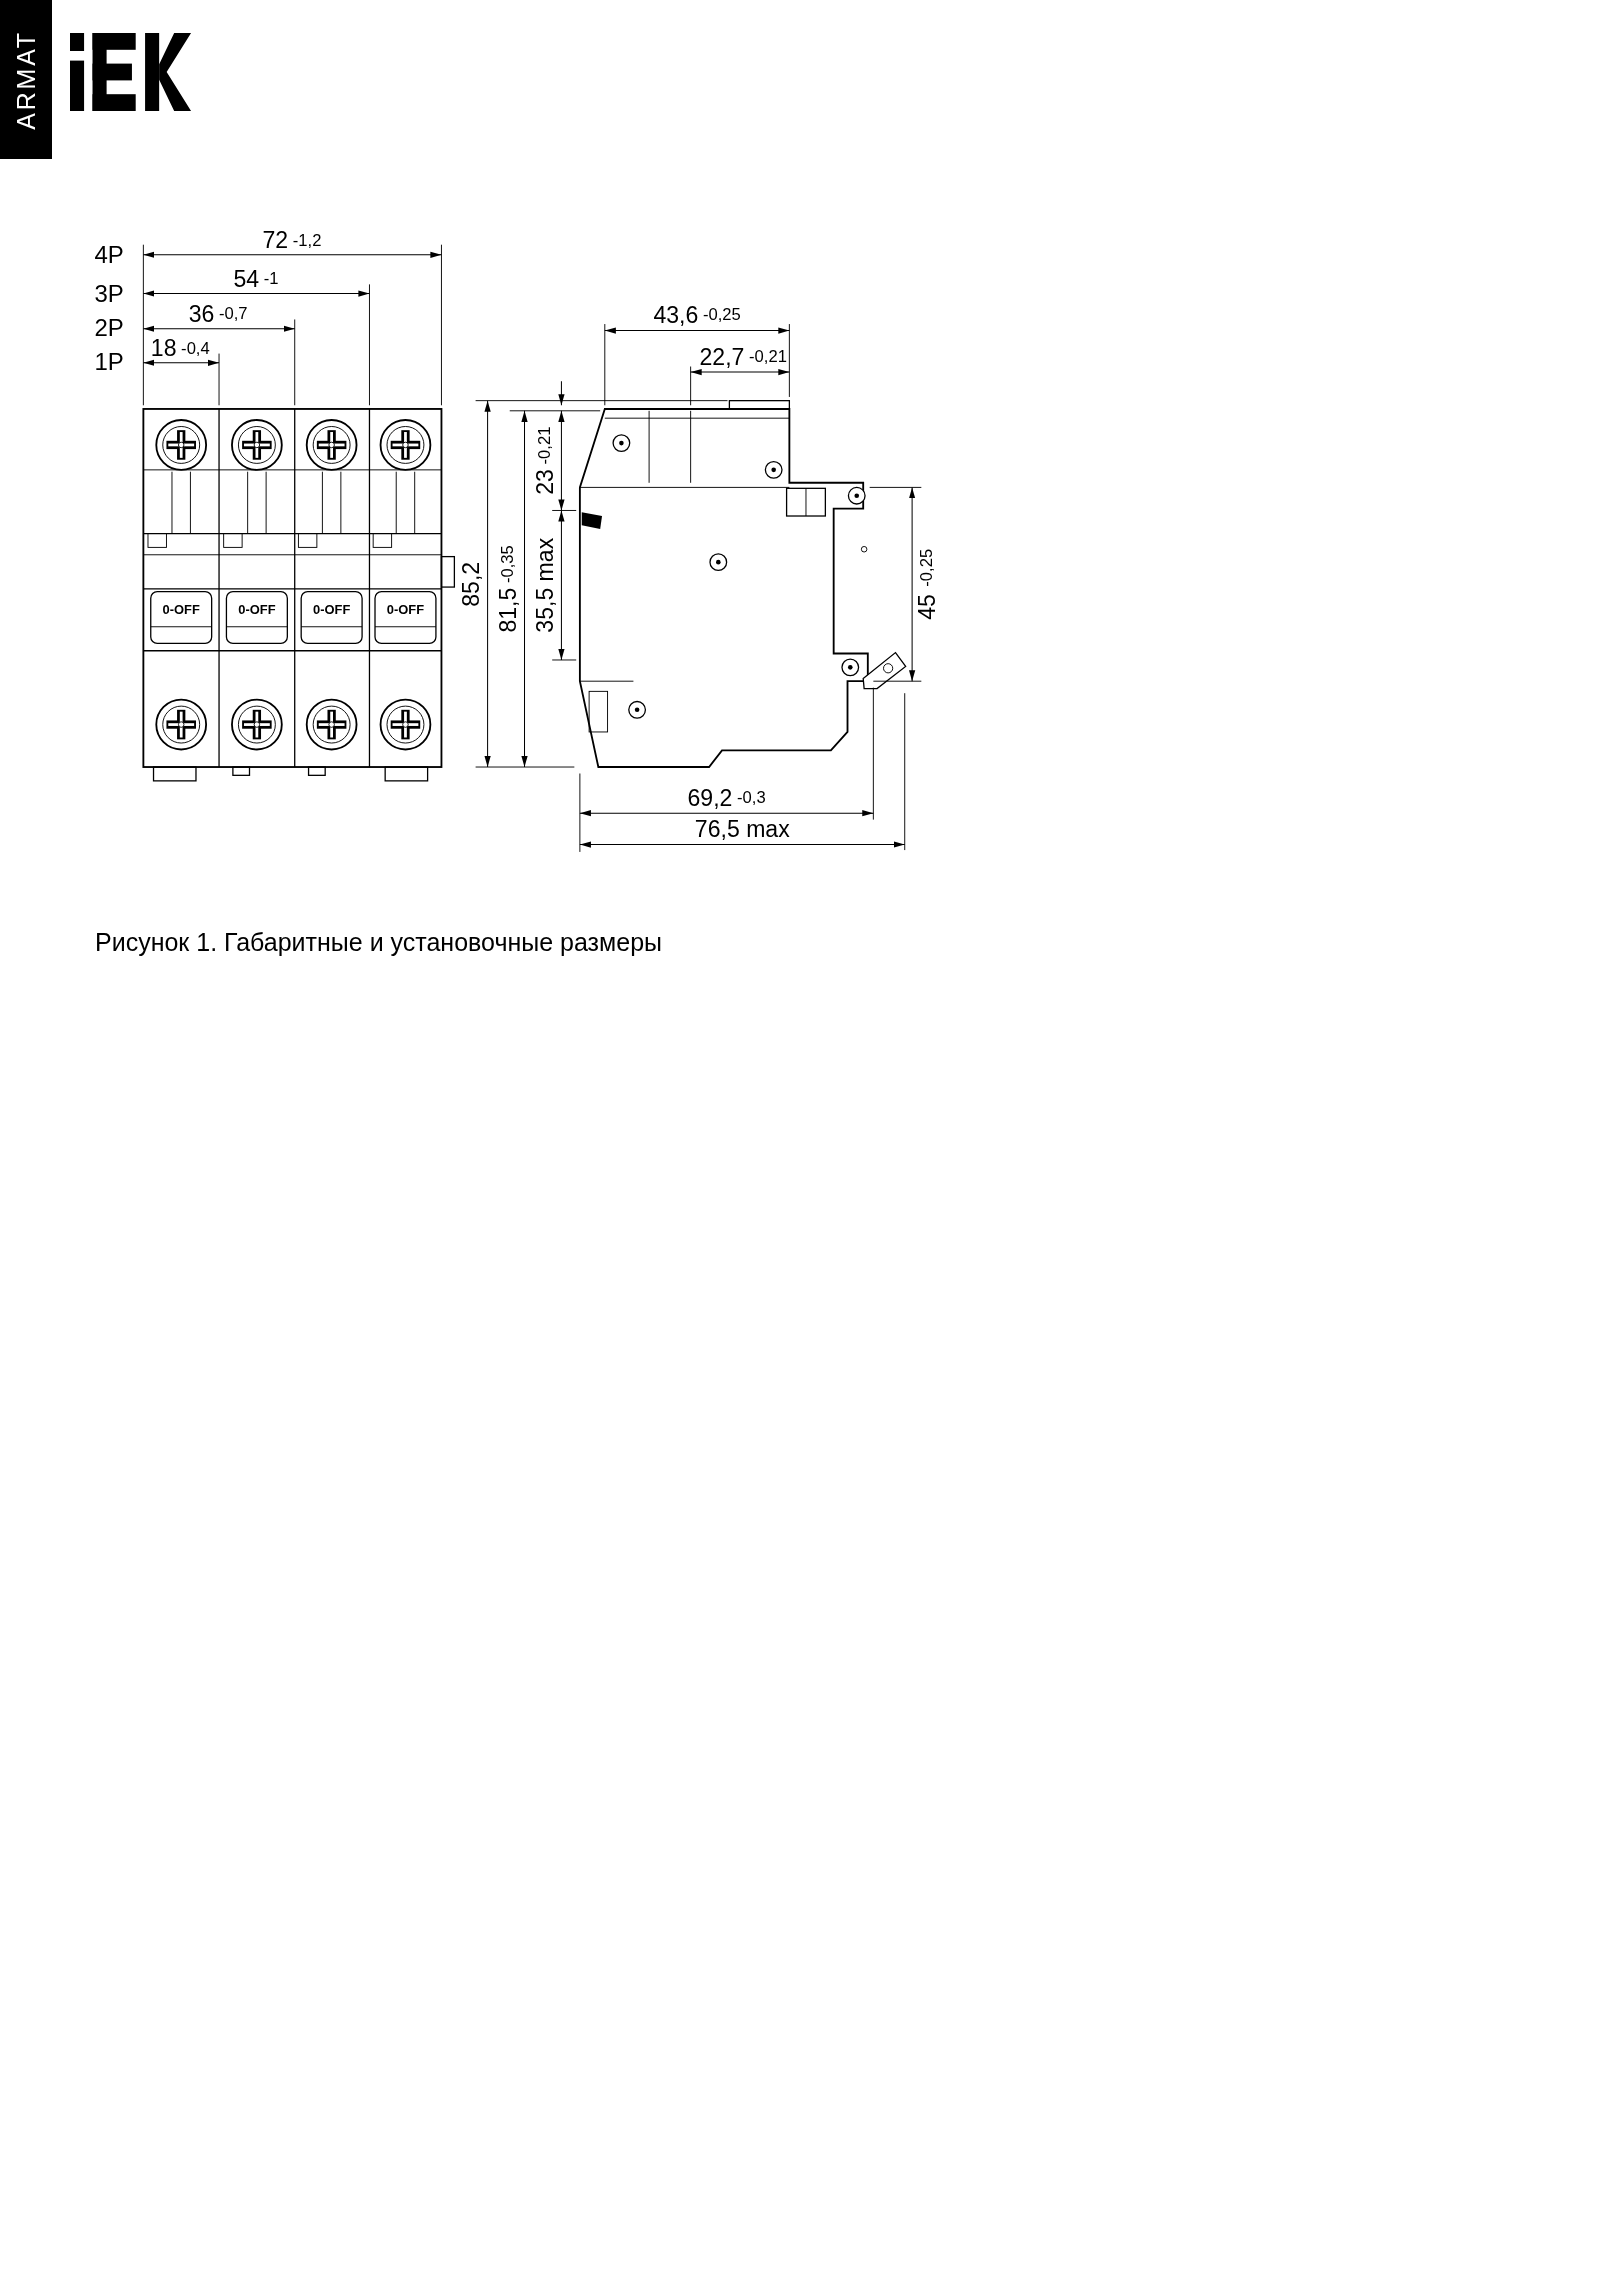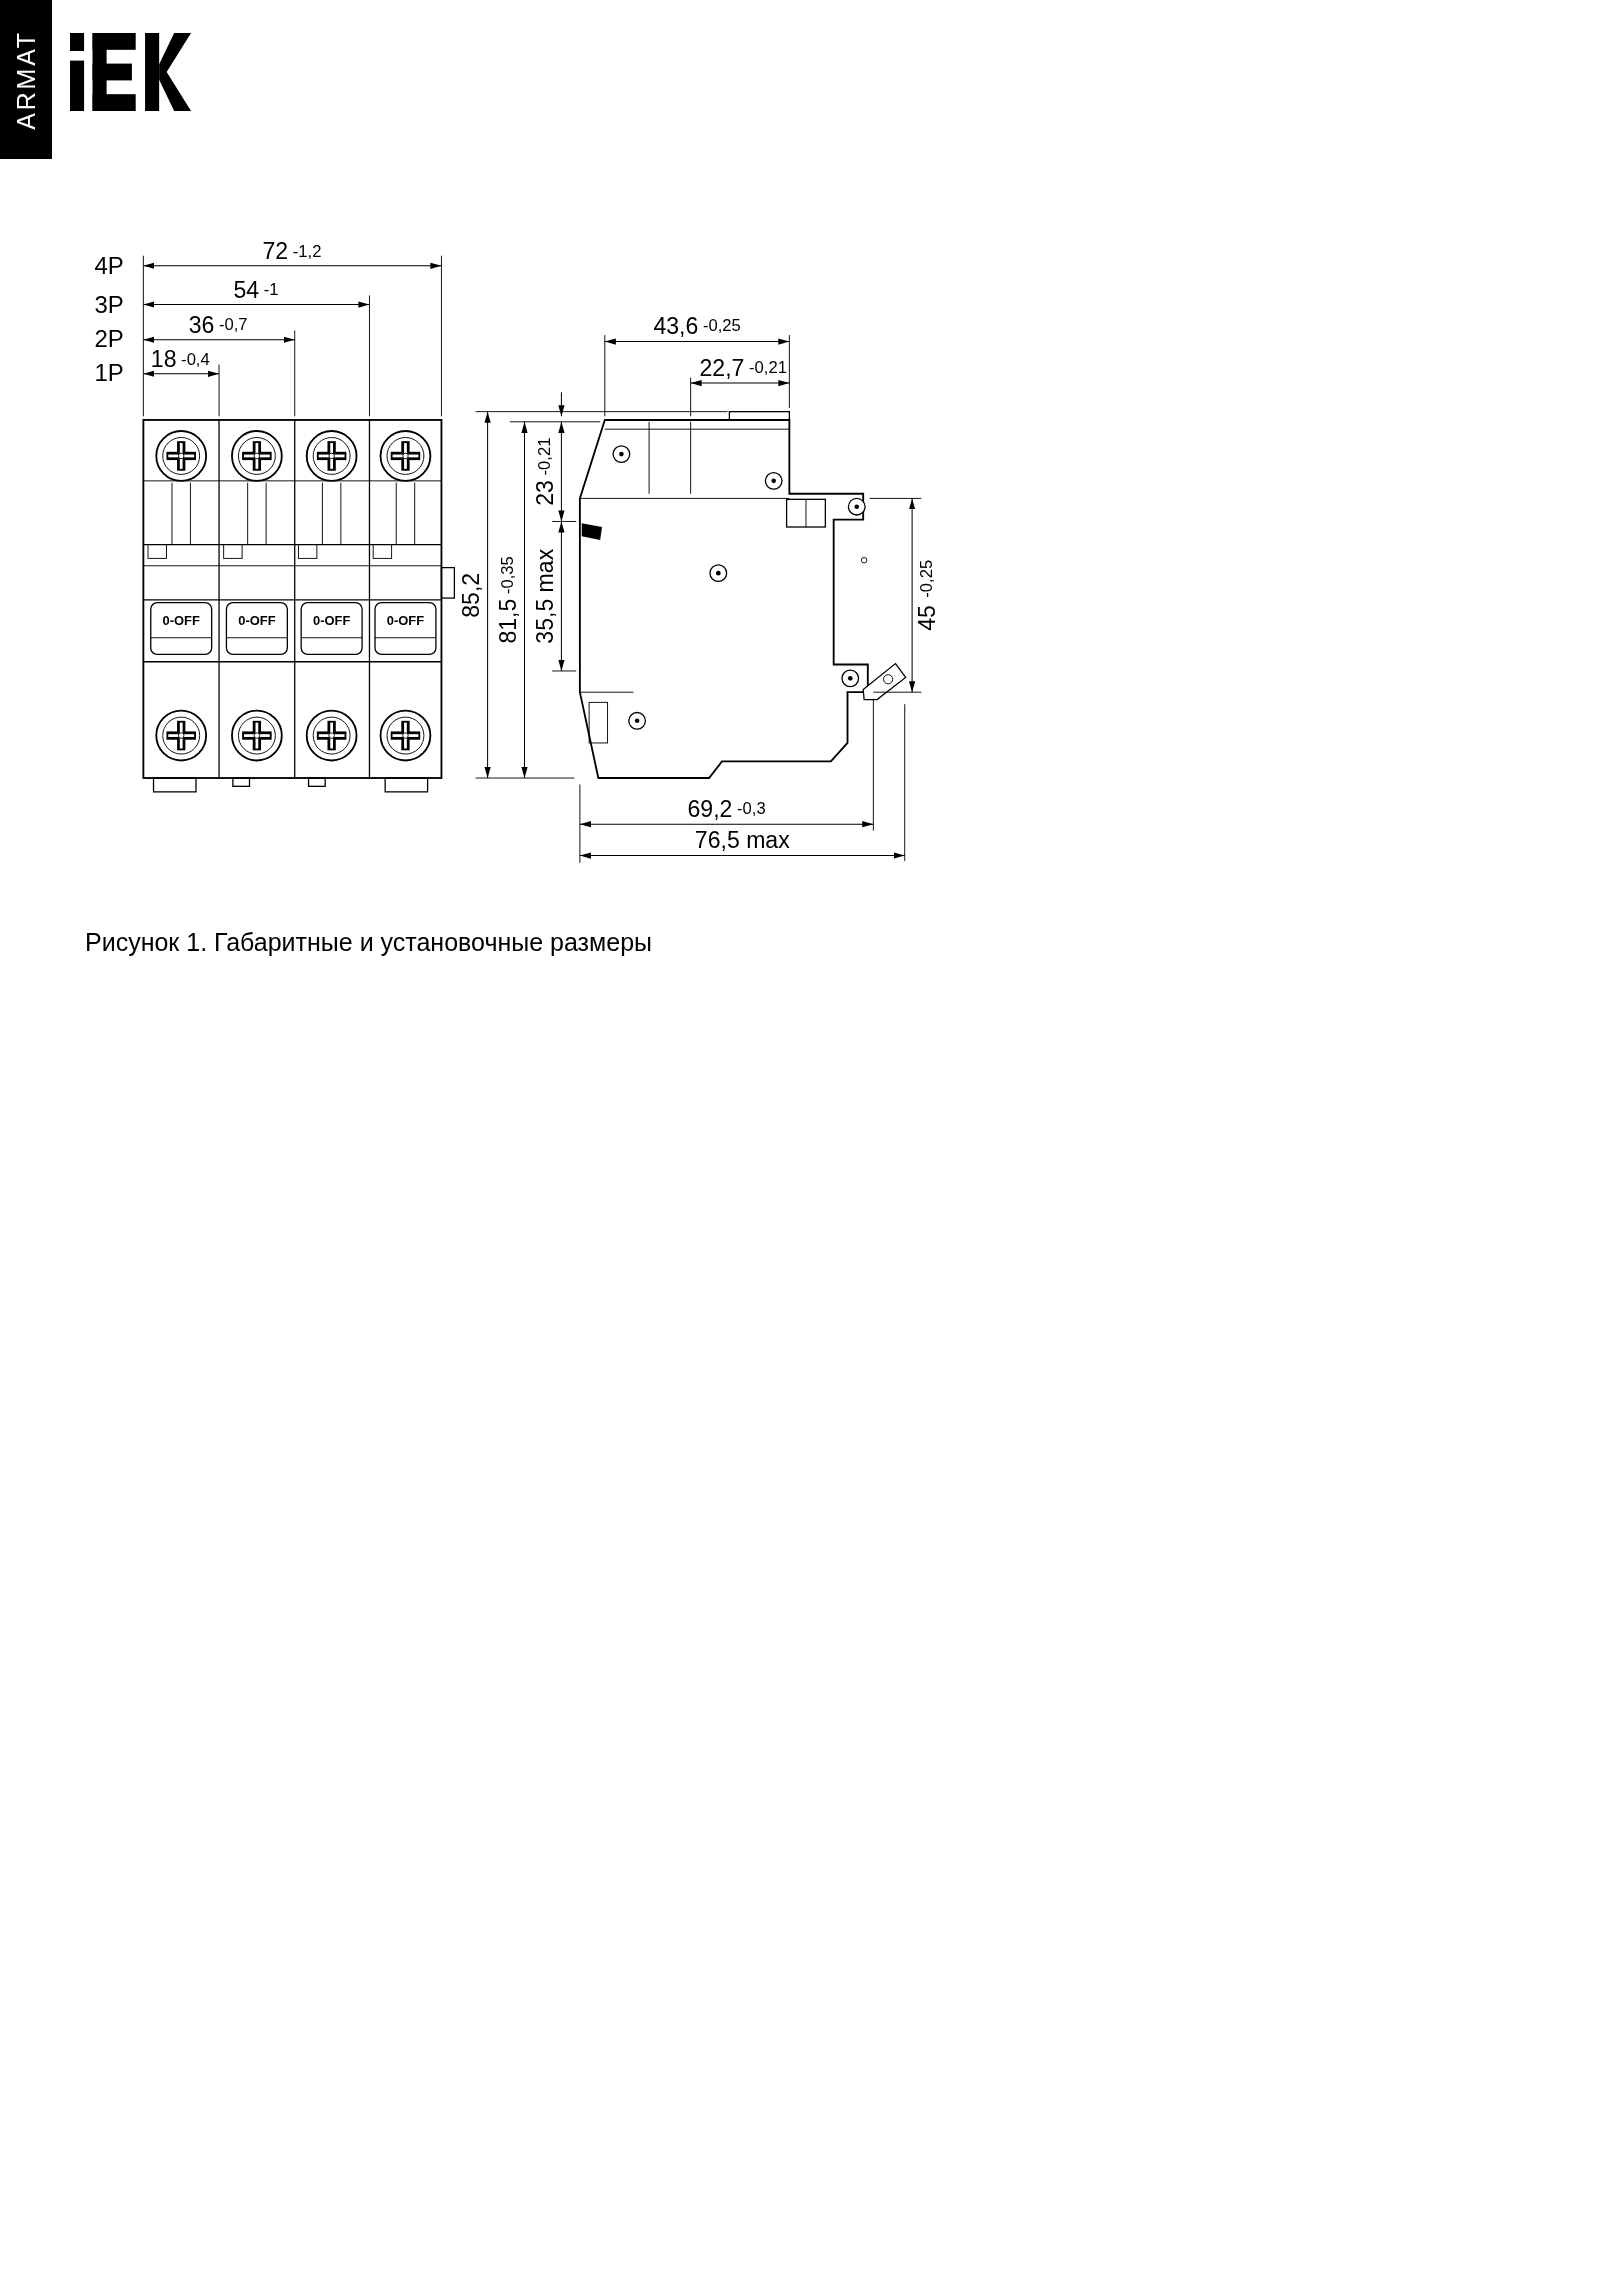--- a/index.html
+++ b/index.html
@@ -8,23 +8,23 @@
   .page{position:absolute;inset:0;background:#fff;}
 
   
   .brand-bar{position:absolute;left:0;top:0;width:52px;height:159px;background:#000;}
   .brand-text{position:absolute;left:50%;top:50%;
       transform:translate(-50%,-50%) rotate(-90deg);
       color:#fff;font-size:25px;letter-spacing:2.8px;font-weight:500;white-space:nowrap;}
 
   .logo{position:absolute;left:70px;top:33px;width:122px;height:78px;}
 
-  .drawing{position:absolute;left:88px;top:240px;width:923px;height:646px;}
-
-  .caption{position:absolute;left:85px;top:928px;font-size:25px;color:#000;}
+  .drawing{position:absolute;left:88px;top:229px;width:923px;height:646px;}
+
+  .caption{position:absolute;left:95px;top:928px;font-size:25px;color:#000;}
 
   
   .ol{stroke:#000;stroke-width:2;fill:none;}
   .olw{stroke:#000;stroke-width:2;fill:#fff;}
   .l1{stroke:#000;stroke-width:1.4;fill:none;}
   .l1w{stroke:#000;stroke-width:1.4;fill:#fff;}
   .thin{stroke:#000;stroke-width:1;fill:none;}
   .ext{stroke:#000;stroke-width:1;fill:none;}
   .dimline{stroke:#000;stroke-width:1.1;fill:none;}
   text{fill:#000;font-family:"Liberation Sans",sans-serif;}

